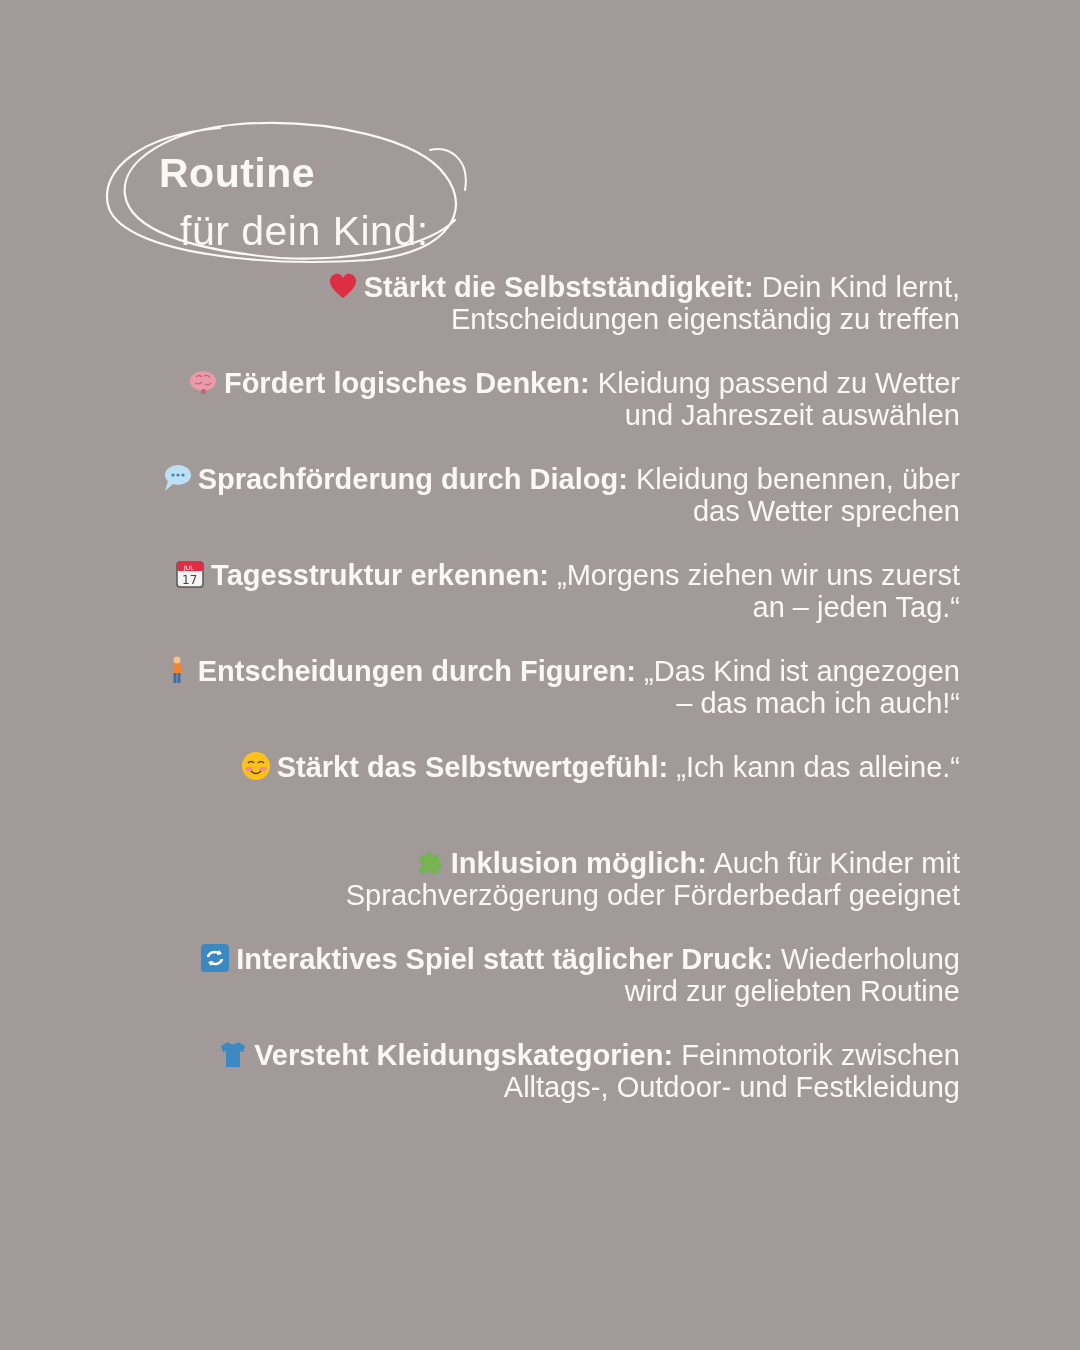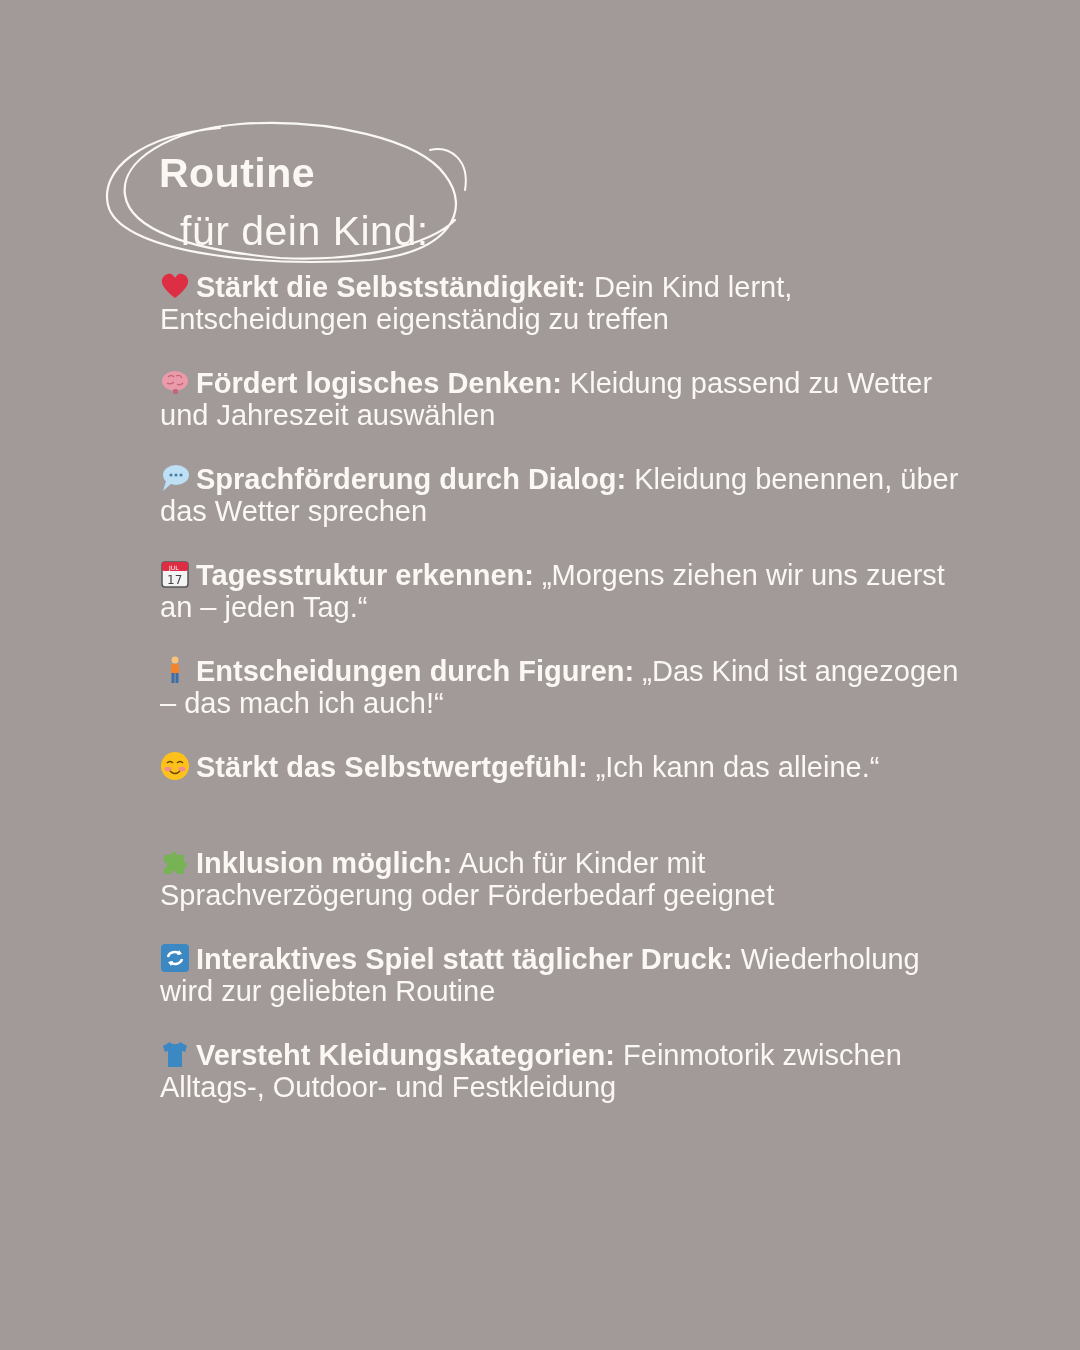--- a/index.html
+++ b/index.html
@@ -20,21 +20,21 @@
     font-size: 41px; font-weight: bold; letter-spacing: 0.5px;
   }
   .title-light {
     position: absolute; left: 59px; top: 98px;
     font-size: 41px; font-weight: normal; letter-spacing: 0.5px; margin-left: 21px;
   }
   .list {
     position: absolute; left: 160px; top: 271px; width: 800px;
   }
   .item {
-    font-size: 29px; line-height: 32px; height: 96px; margin: 0;
+    font-size: 29px; line-height: 32px; height: 96px; margin: 0; text-align: right;
   }
   .item .icon {
     display: inline-block; width: 30px; height: 30px;
     vertical-align: -4px; margin-right: 6px;
   }
   .item .icon svg { width: 30px; height: 30px; display: block; }
   .item b { font-weight: bold; }
   .item .desc { font-weight: normal; }
 </style>
 </head>

